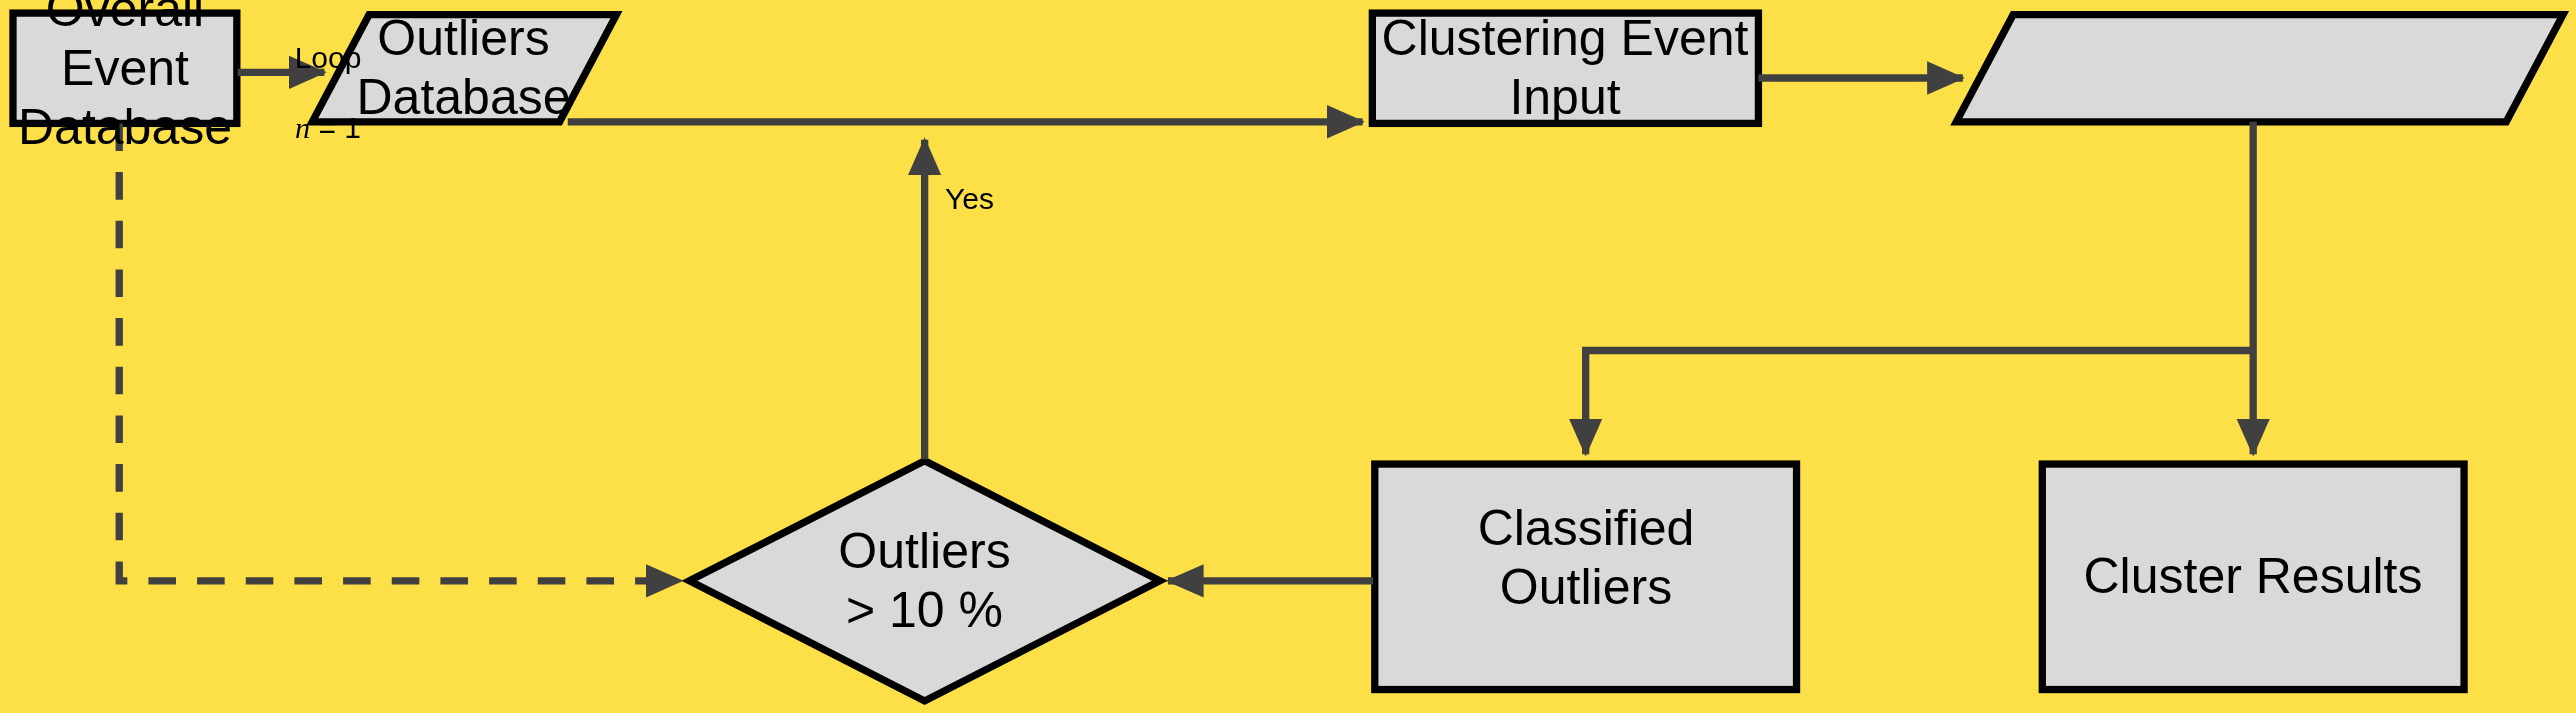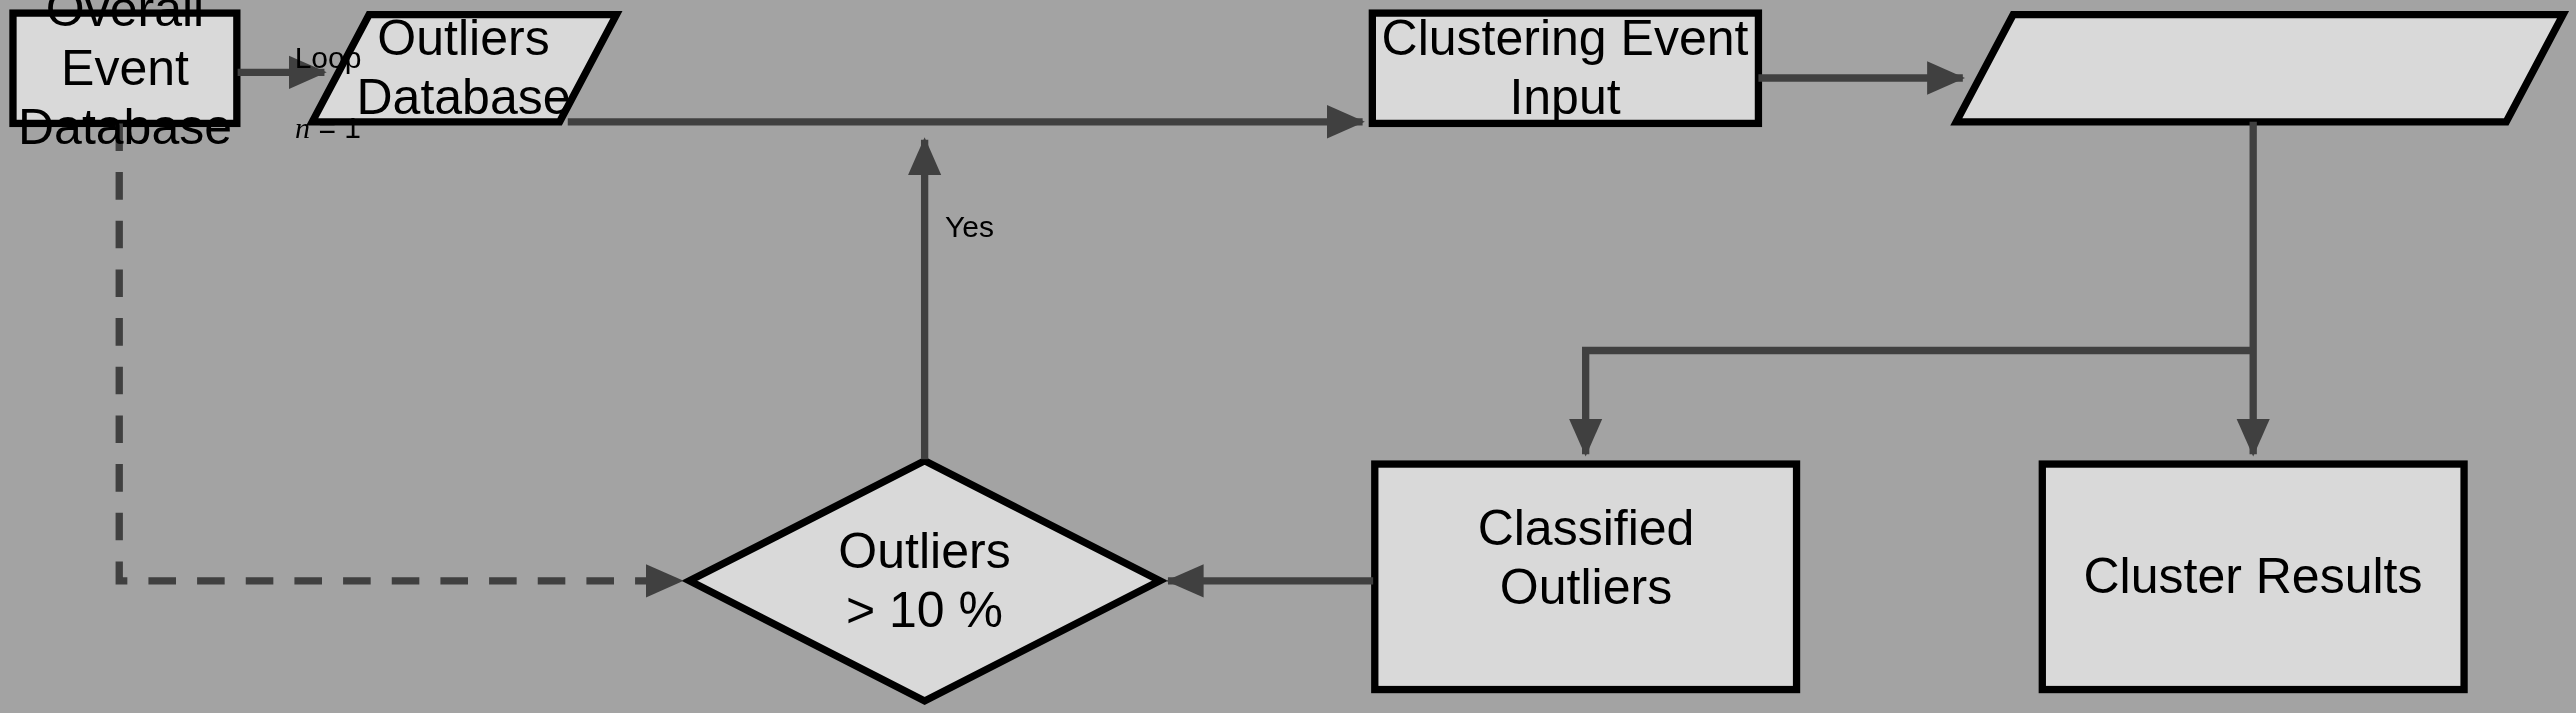--- a/index.html
+++ b/index.html
@@ -4,21 +4,21 @@
 <style>
   html, body {
     margin: 0;
     padding: 0;
     background: #ffffff;
   }
   #canvas {
     position: relative;
     width: 2576px;
     height: 714px;
-    background: #a3a3a3;
+    background: #fde047;
     overflow: hidden;
     font-family: "Liberation Sans", sans-serif;
   }
   #flow {
     position: absolute;
     left: 0;
     top: 0;
     width: 2576px;
     height: 714px;
   }
@@ -113,16 +113,16 @@
 Outliers</div>
 
   <div class="node-label" style="left:2042px; top:464px; width:422px; height:225px;text-align:right;">Cluster Results</div>
 
   <div class="edge-label" style="left:251px; top:6.5px; width:154px; text-align:center;">
     <span>Loop</span><br>
     <span class="it">n</span><span> = 1</span>
   </div>
 
 
-  <div class="edge-label" style="left:945px; top:182px; width:162px; text-align:left;margin-top:28px;">Yes</div>
+  <div class="edge-label" style="left:945px; top:182px; width:162px; text-align:left;">Yes</div>
 
 </div>
 
 
 </body></html>

